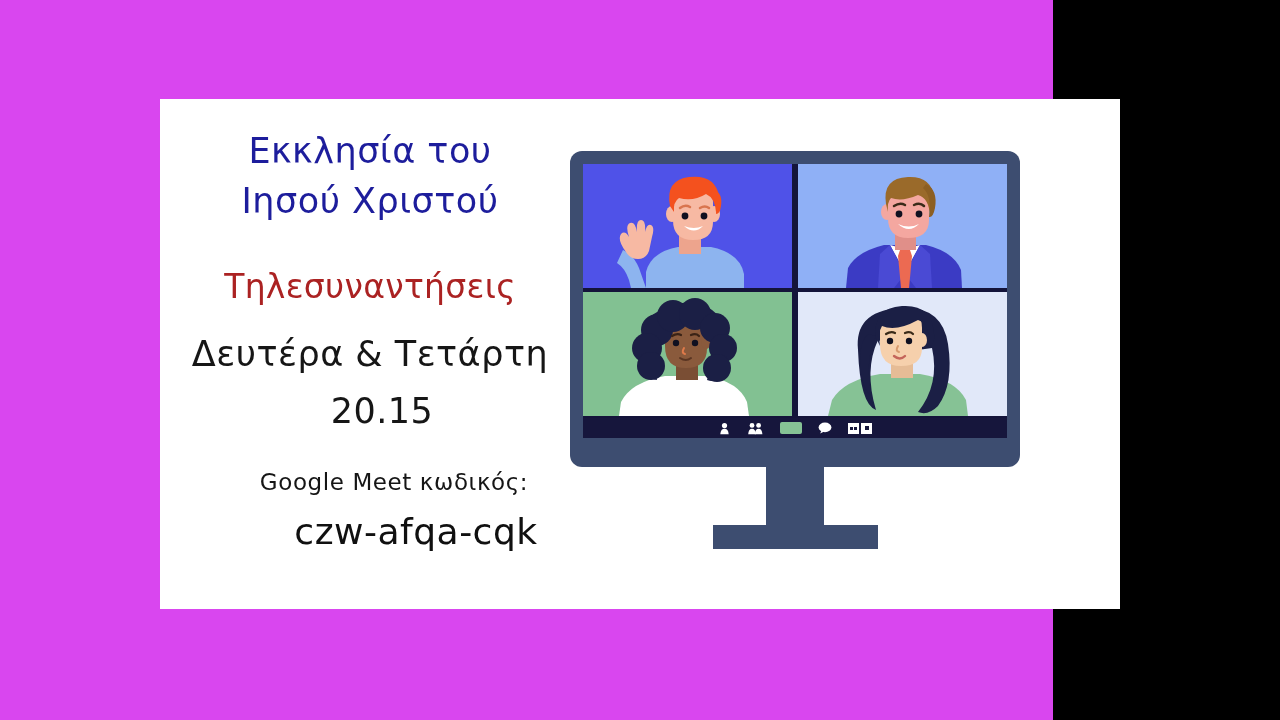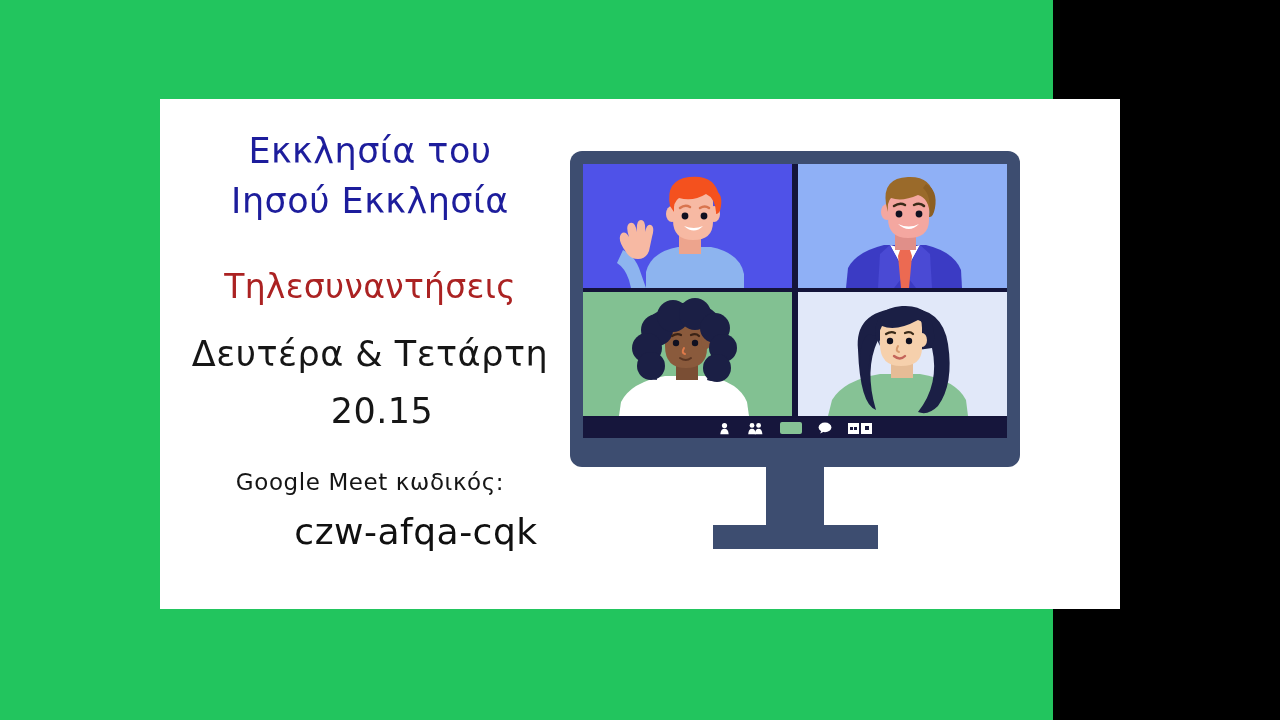--- a/index.html
+++ b/index.html
@@ -8,21 +8,21 @@
     background: #000;
     width: 1280px;
     height: 720px;
     overflow: hidden;
     font-family: "DejaVu Sans", sans-serif;
   }
   #stage {
     position: relative;
     width: 1053px;
     height: 720px;
-    background: #22c55e;
+    background: #d946ef;
   }
   
   #card {
     position: absolute;
     left: 160px;
     top: 99px;
     width: 960px;
     height: 510px;
     background: #ffffff;
   }
@@ -70,20 +70,21 @@
     font-size: 35px;
     color: #161616;
     letter-spacing: 0.5px;
     margin-left: 12px;
   }
   #meet-label {
     top: 370px;
     font-size: 23px;
     color: #151515;
     letter-spacing: 0.6px;
+    padding-left: 24px;
   }
   #meet-code {
     top: 412px;
     font-size: 36px;
     color: #101010;
     letter-spacing: 0.5px;
     margin-left: 46px;
   }
   
   #monitor {
@@ -152,21 +153,21 @@
   }
 </style>
 </head>
 <body>
 
 <div id="stage">
   <div id="card">
 
     <div id="text-col">
       <div class="line" id="title-1">Εκκλησία του</div>
-      <div class="line" id="title-2">Ιησού Εκκλησία</div>
+      <div class="line" id="title-2">Ιησού Χριστού</div>
       <div class="line" id="subtitle">Τηλεσυναντήσεις</div>
       <div class="line" id="days">Δευτέρα &amp; Τετάρτη</div>
       <div class="line" id="time">20.15</div>
       <div class="line" id="meet-label">Google Meet κωδικός:</div>
       <div class="line" id="meet-code">czw-afqa-cqk</div>
     </div>
 
     <div id="monitor">
       <div id="bezel">
         <div id="screen">

